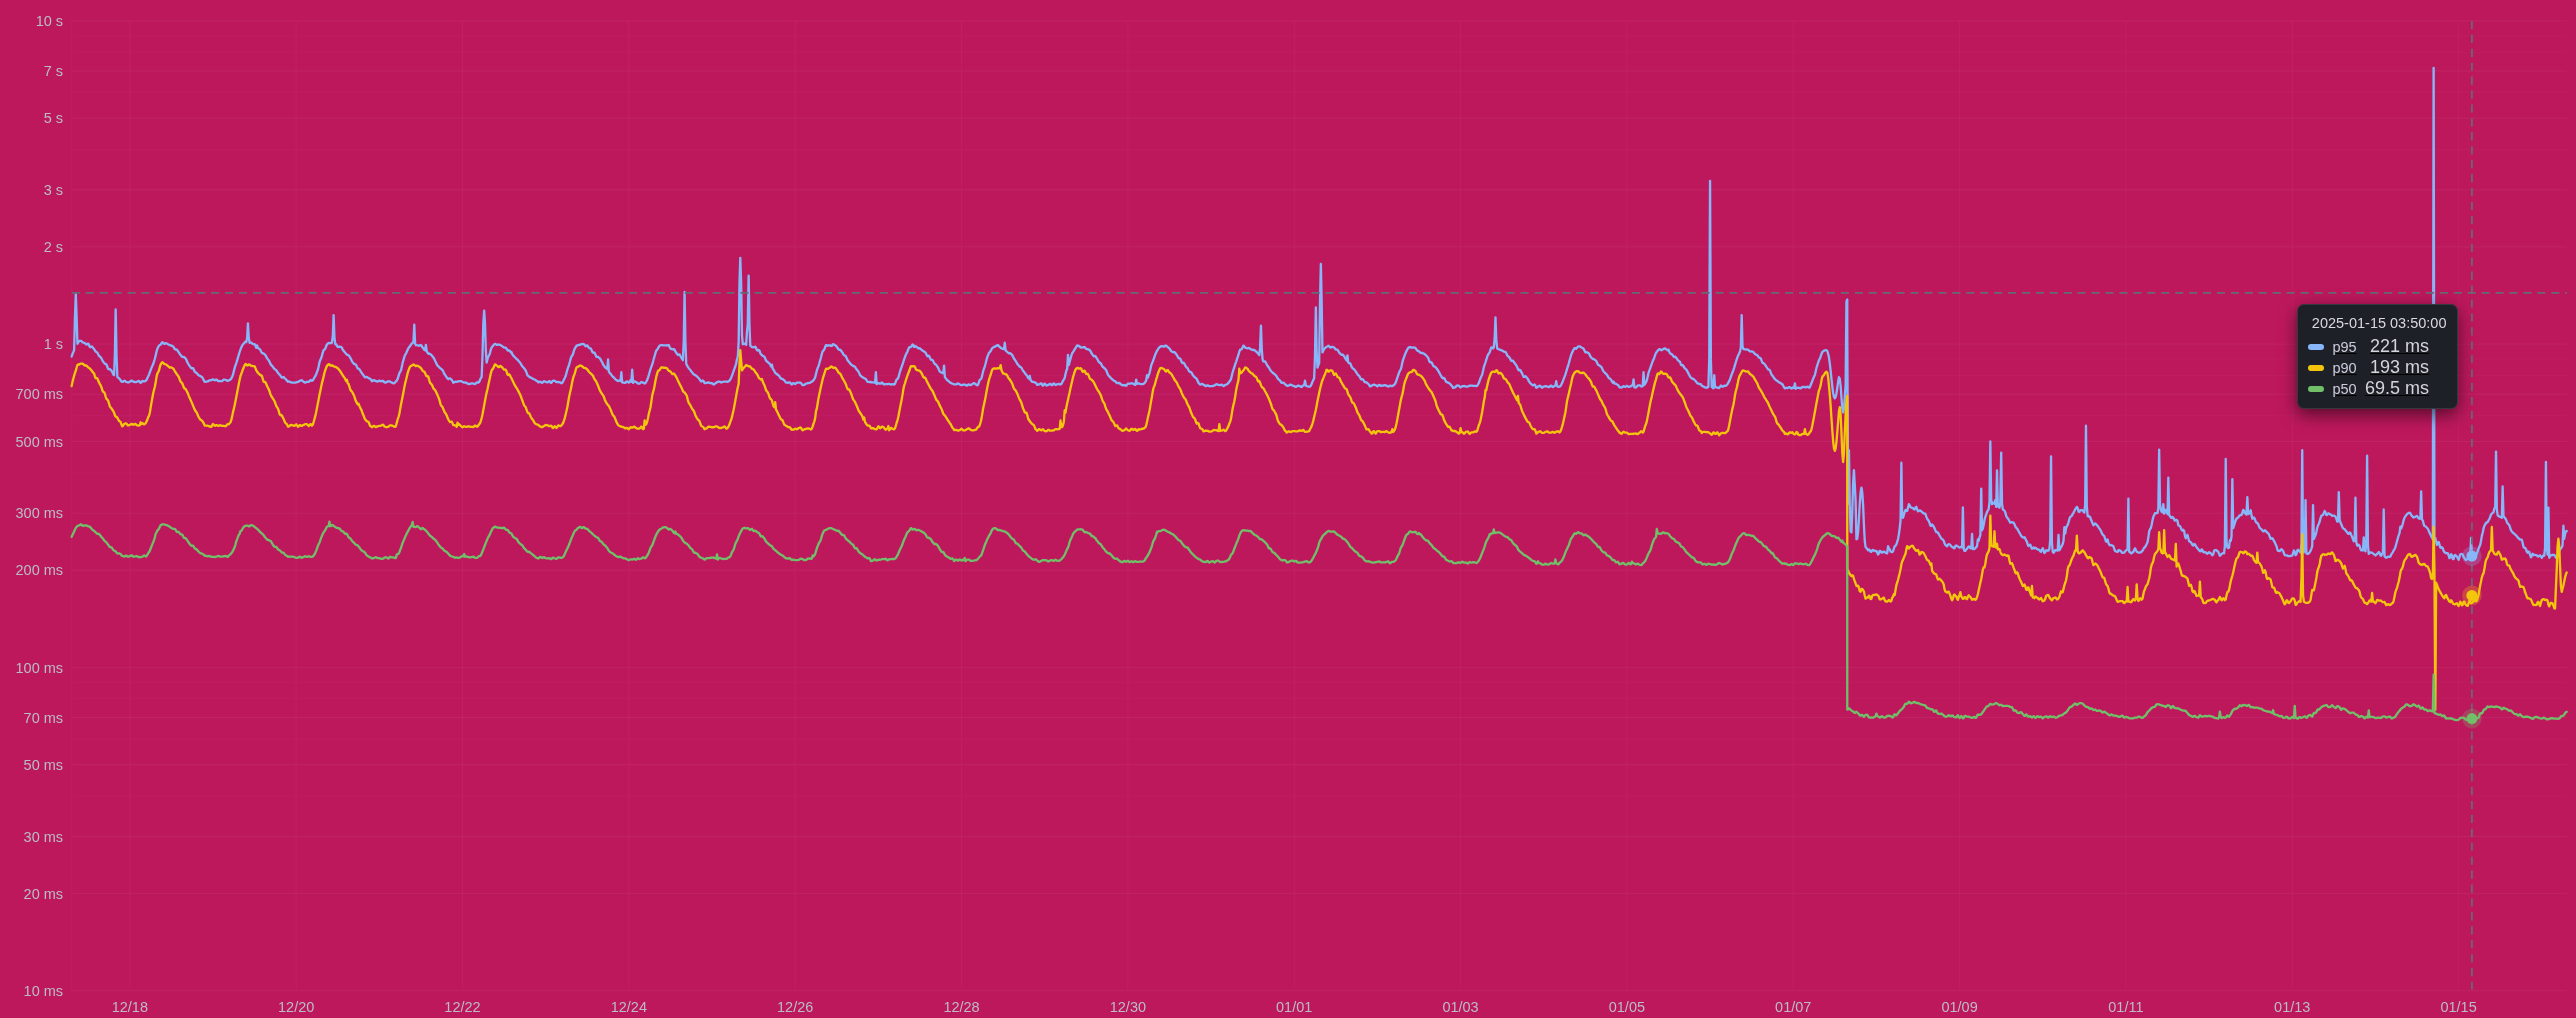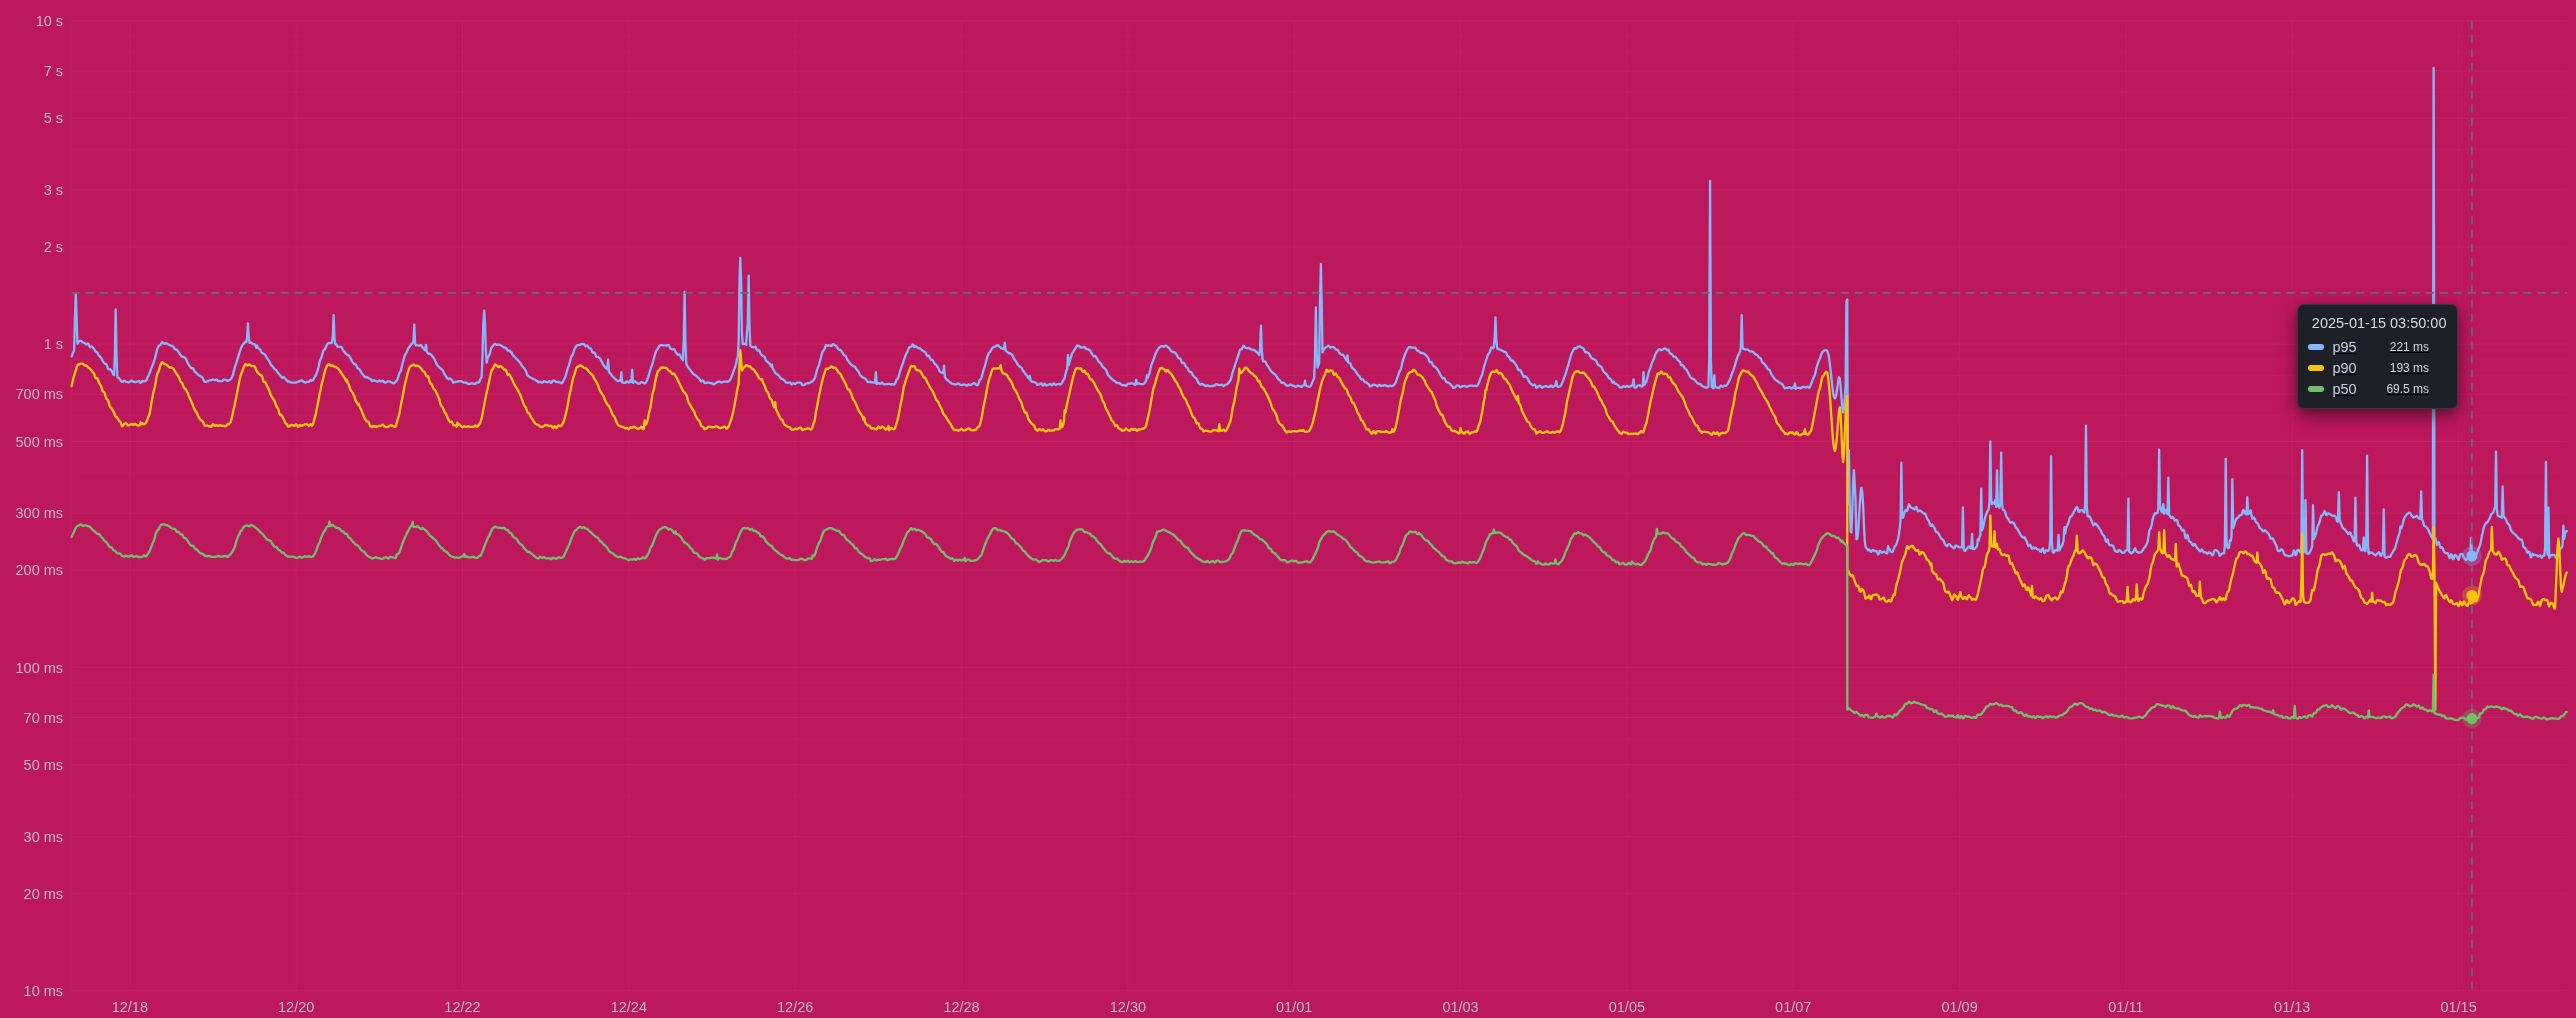--- a/index.html
+++ b/index.html
@@ -8,21 +8,21 @@
   #chart{position:absolute;left:0;top:0;}
   .ytick{fill:#b9bdc7;font-size:25px;font-family:"Liberation Sans","DejaVu Sans",sans-serif;}
   .xtick{fill:#b9bdc7;font-size:25px;font-family:"Liberation Sans","DejaVu Sans",sans-serif;}
   #tooltip{position:absolute;left:2297px;top:304px;width:161px;height:105px;box-sizing:border-box;
            background:#1d2026;border:0.6px solid #35383f;border-radius:7px;
            box-shadow:0 5.8px 17.4px rgba(0,0,0,.55);padding:8.7px 10.5px 7px 10px;z-index:5;text-align:right;}
   #tooltip .tt-title{color:#d8d9df;font-size:14.5px;font-weight:500;line-height:18px;margin-bottom:4.6px;white-space:nowrap;}
   .tt-row{display:flex;align-items:center;height:21px;padding-right:17.4px;text-decoration:underline;}
   .tt-swatch{width:15.7px;height:5.8px;border-radius:2.9px;flex:0 0 15.7px;margin-right:8.7px;}
   .tt-label{color:#ccccdc;font-size:14.5px;}
-  .tt-value{color:#d4d5db;font-size:12px;margin-left:auto;}
+  .tt-value{color:#d4d5db;font-size:18px;margin-left:auto;}
 </style>
 </head>
 <body>
 
 <div id="app">
   <svg id="chart" width="2576" height="1018" viewBox="0 0 4437 1754">
     <g id="g-grid">
         <line x1="123" x2="4422" y1="36" y2="36" stroke="rgba(204,204,220,0.08)" stroke-width="1.5"></line>
         <line x1="123" x2="4422" y1="122.2803917120589" y2="122.2803917120589" stroke="rgba(204,204,220,0.08)" stroke-width="1.5"></line>
         <line x1="123" x2="4422" y1="203.67370758483756" y2="203.67370758483756" stroke="rgba(204,204,220,0.08)" stroke-width="1.5"></line>

